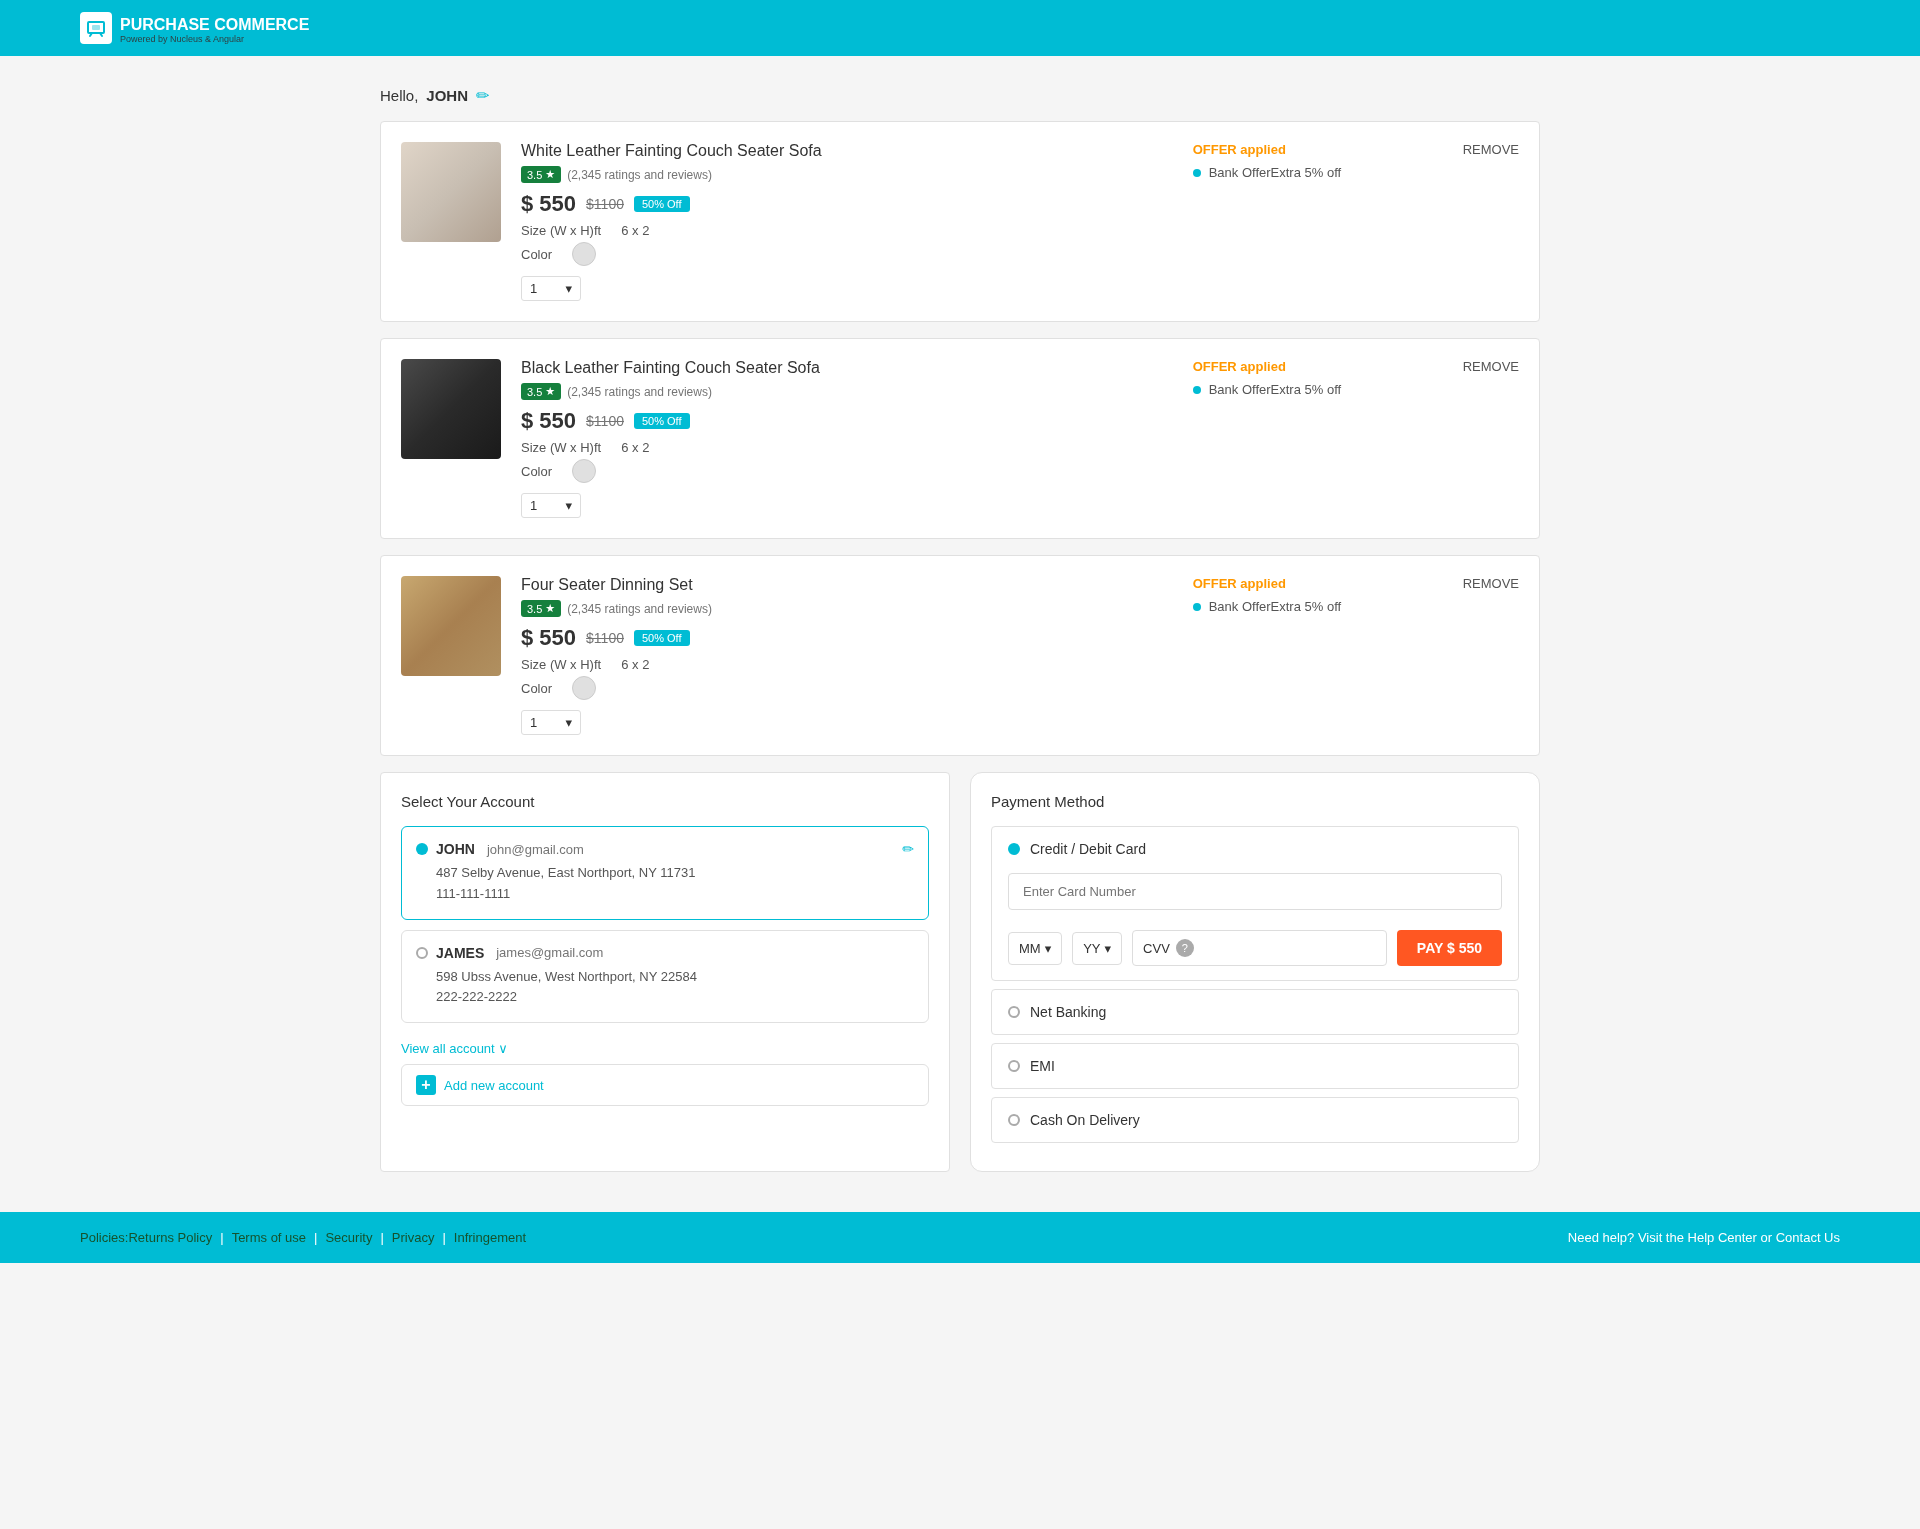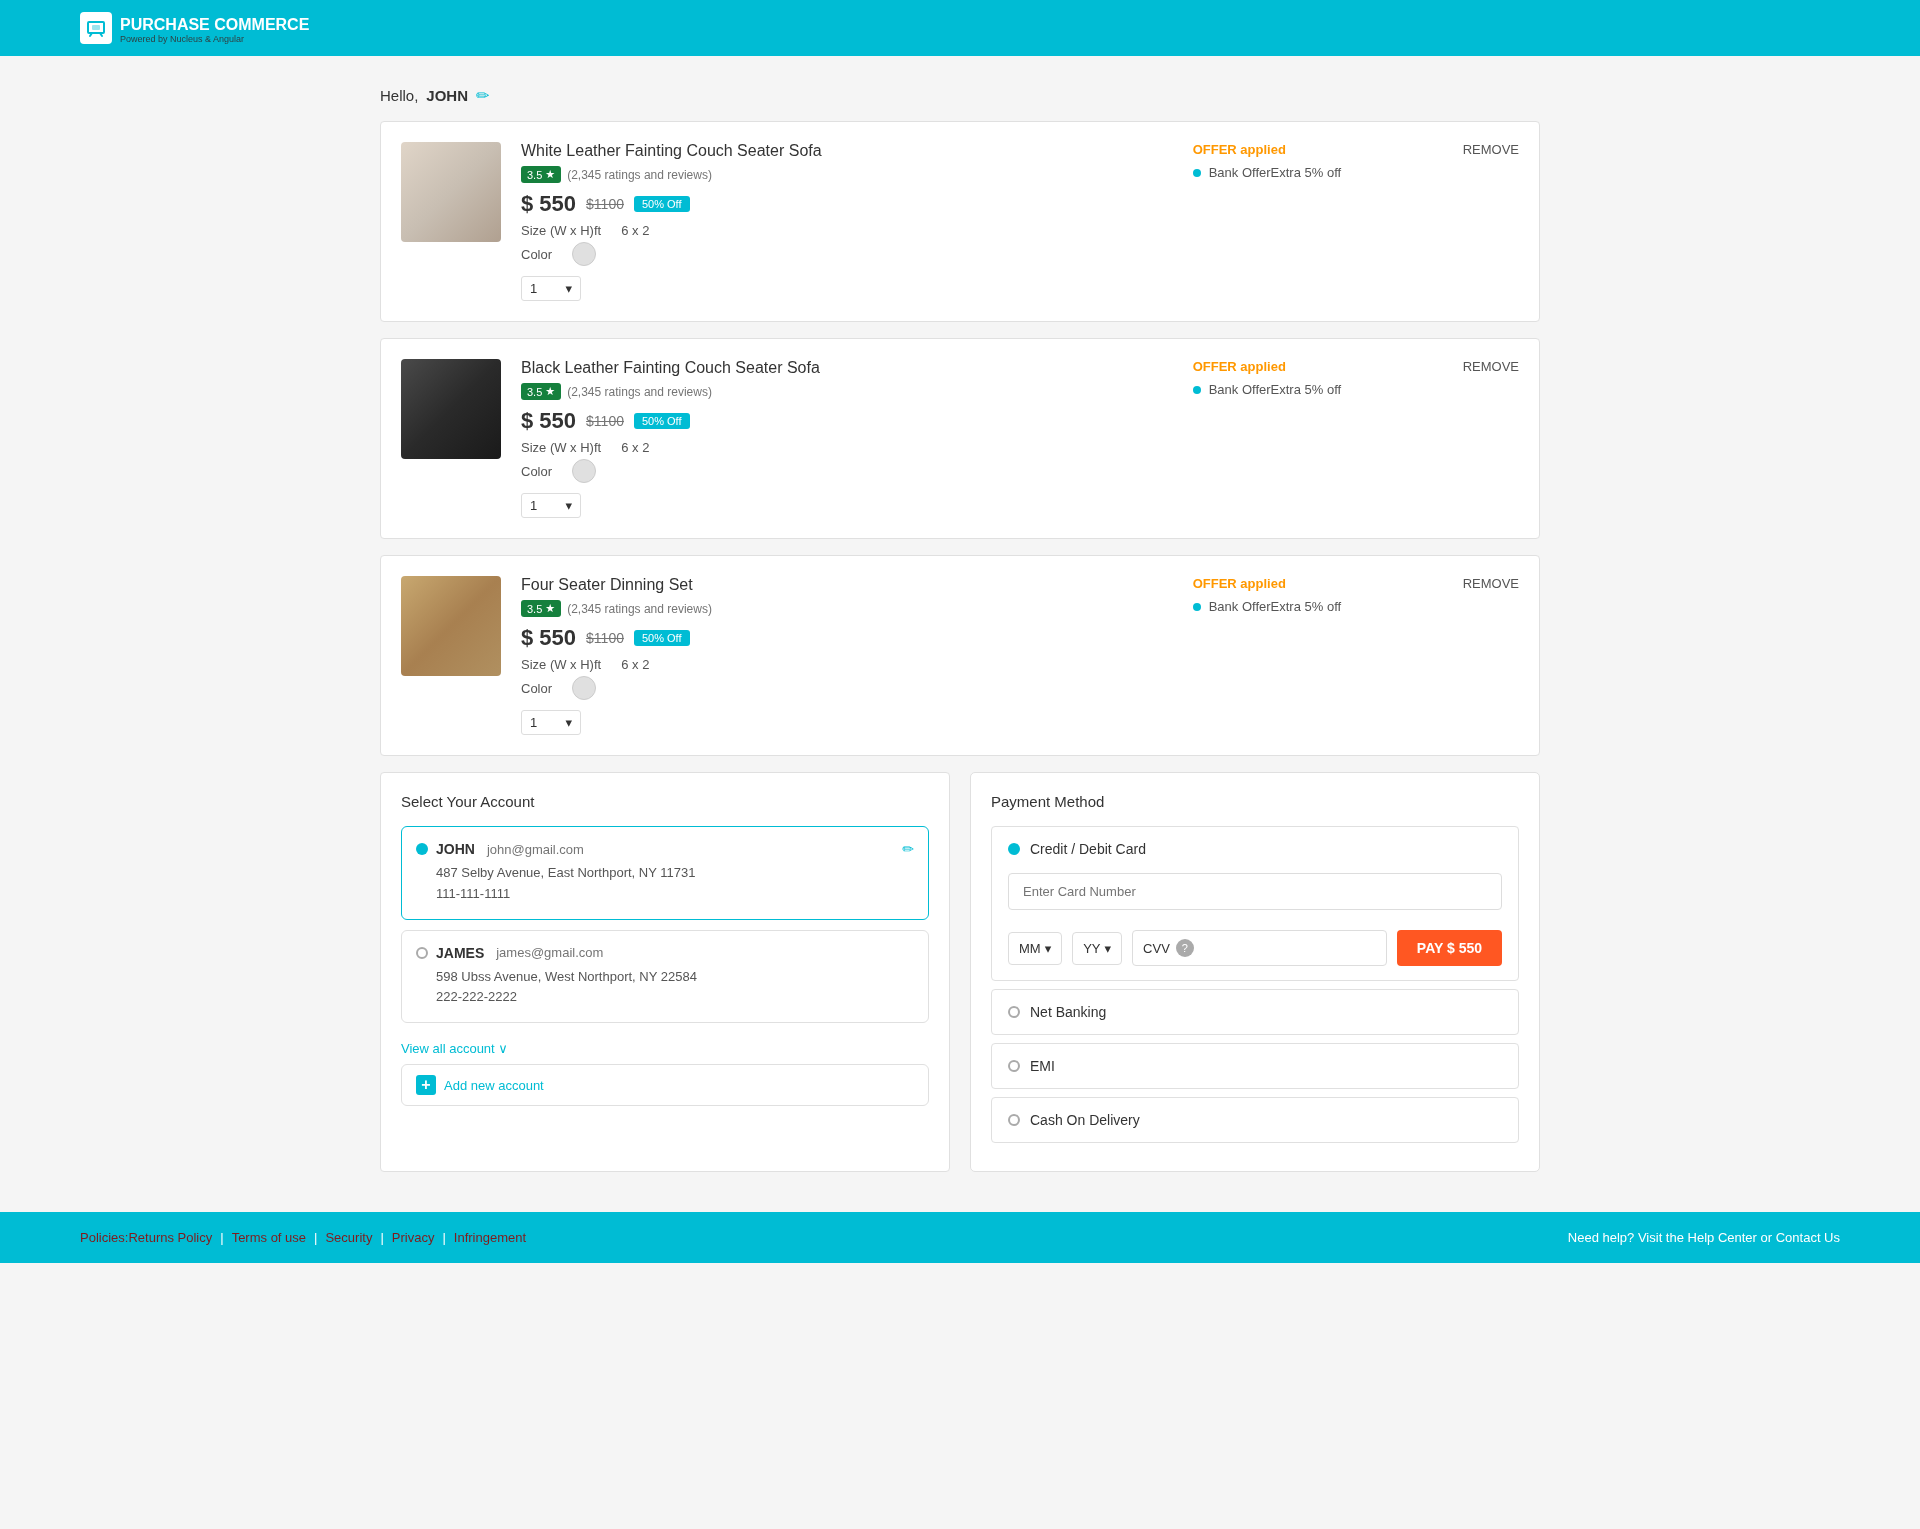--- a/index.html
+++ b/index.html
@@ -161,21 +161,21 @@
       color: white;
       display: flex; align-items: center; justify-content: center;
       font-size: 16px; font-weight: bold;
     }
 
     
     .payment-section {
       flex: 1;
       background: white;
       border: 1px solid #e0e0e0;
-      border-radius: 5px;
+      border-radius: 12px;
       padding: 20px;
     }
     .payment-option {
       border: 1px solid #e0e0e0;
       border-radius: 4px;
       margin-bottom: 8px;
       padding: 14px 16px;
     }
     .payment-option-header { display: flex; align-items: center; gap: 10px; }
     .payment-dot-selected { width: 12px; height: 12px; border-radius: 50%; background: #00bcd4; flex-shrink: 0; }
@@ -230,21 +230,21 @@
     
     .footer {
       background: #00bcd4;
       padding: 18px 80px;
       display: flex;
       align-items: center;
       justify-content: space-between;
       margin-top: 20px;
     }
     .footer-links { display: flex; align-items: center; gap: 0; color: white; font-size: 13px; }
-    .footer-link { color: #7f1d1d; text-decoration: none; cursor: pointer; }
+    .footer-link { color: #14532d; text-decoration: none; cursor: pointer; }
     .footer-sep { color: white; margin: 0 8px; }
     .footer-help { color: white; font-size: 13px; }
 
     
     .img-sofa-white {
       background: linear-gradient(135deg, #e0d5c8 0%, #c8beb2 50%, #b0a090 100%);
       position: relative;
     }
     .img-sofa-black {
       background: linear-gradient(135deg, #4a4a4a 0%, #2a2a2a 50%, #1a1a1a 100%);

